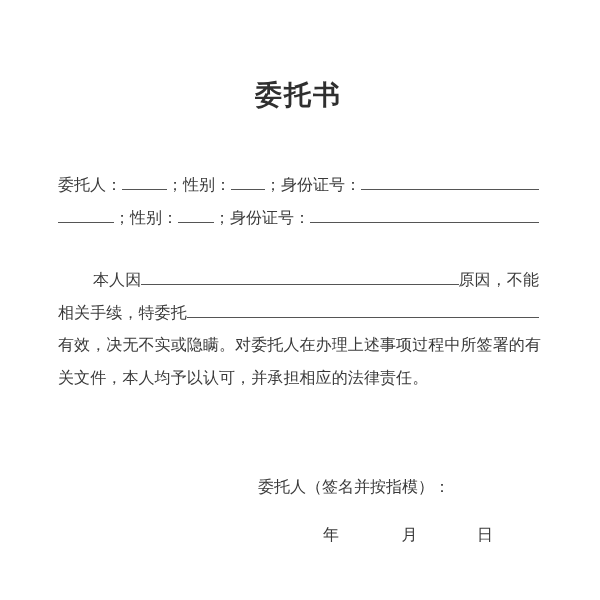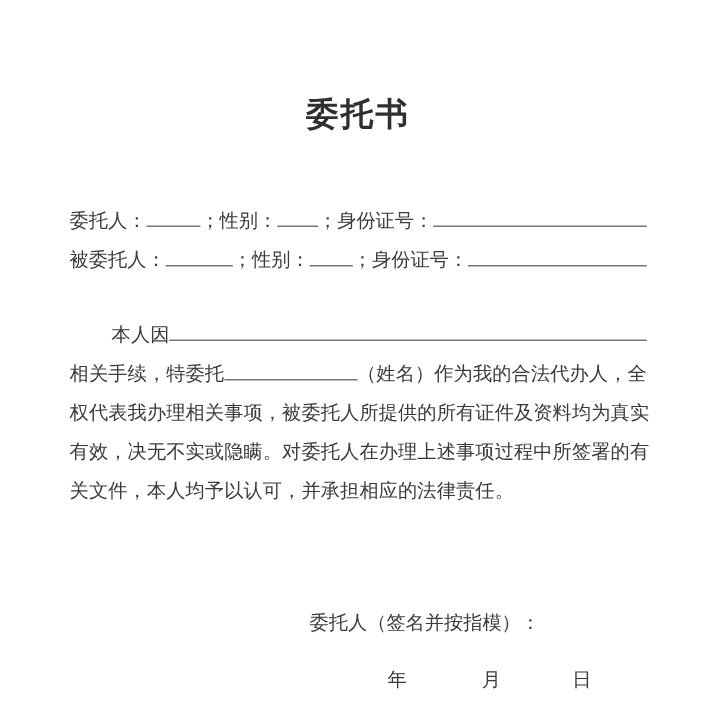--- a/index.html
+++ b/index.html
@@ -94,41 +94,39 @@
     <div class="info-block">
       <div class="line">
         <span class="txt">委托人：</span>
         <span class="blank" style="width:45px"></span>
         <span class="txt">；性别：</span>
         <span class="blank" style="width:34px"></span>
         <span class="txt">；身份证号：</span>
         <span class="blank grow"></span>
       </div>
       <div class="line">
-        <span class="txt">被委托人：</span>
         <span class="blank" style="width:56px"></span>
         <span class="txt">；性别：</span>
         <span class="blank" style="width:36px"></span>
         <span class="txt">；身份证号：</span>
         <span class="blank grow"></span>
       </div>
     </div>
 
     <div class="body-block">
       <div class="line">
         <span class="indent"></span>
         <span class="txt">本人因</span>
         <span class="blank grow"></span>
+        <span class="txt">原因，不能</span>
       </div>
       <div class="line">
         <span class="txt">相关手续，特委托</span>
         <span class="blank grow"></span>
-        <span class="txt">（姓名）作为我的合法代办人，全</span>
       </div>
-      <div class="fill-line">权代表我办理相关事项，被委托人所提供的所有证件及资料均为真实</div>
       <div class="fill-line">有效，决无不实或隐瞒。对委托人在办理上述事项过程中所签署的有</div>
       <div class="last-line">关文件，本人均予以认可，并承担相应的法律责任。</div>
     </div>
 
     <div class="sign-block">委托人（签名并按指模）：</div>
 
     <div class="date-line">
       <span class="d-year">年</span>
       <span class="d-month">月</span>
       <span class="d-day">日</span>

